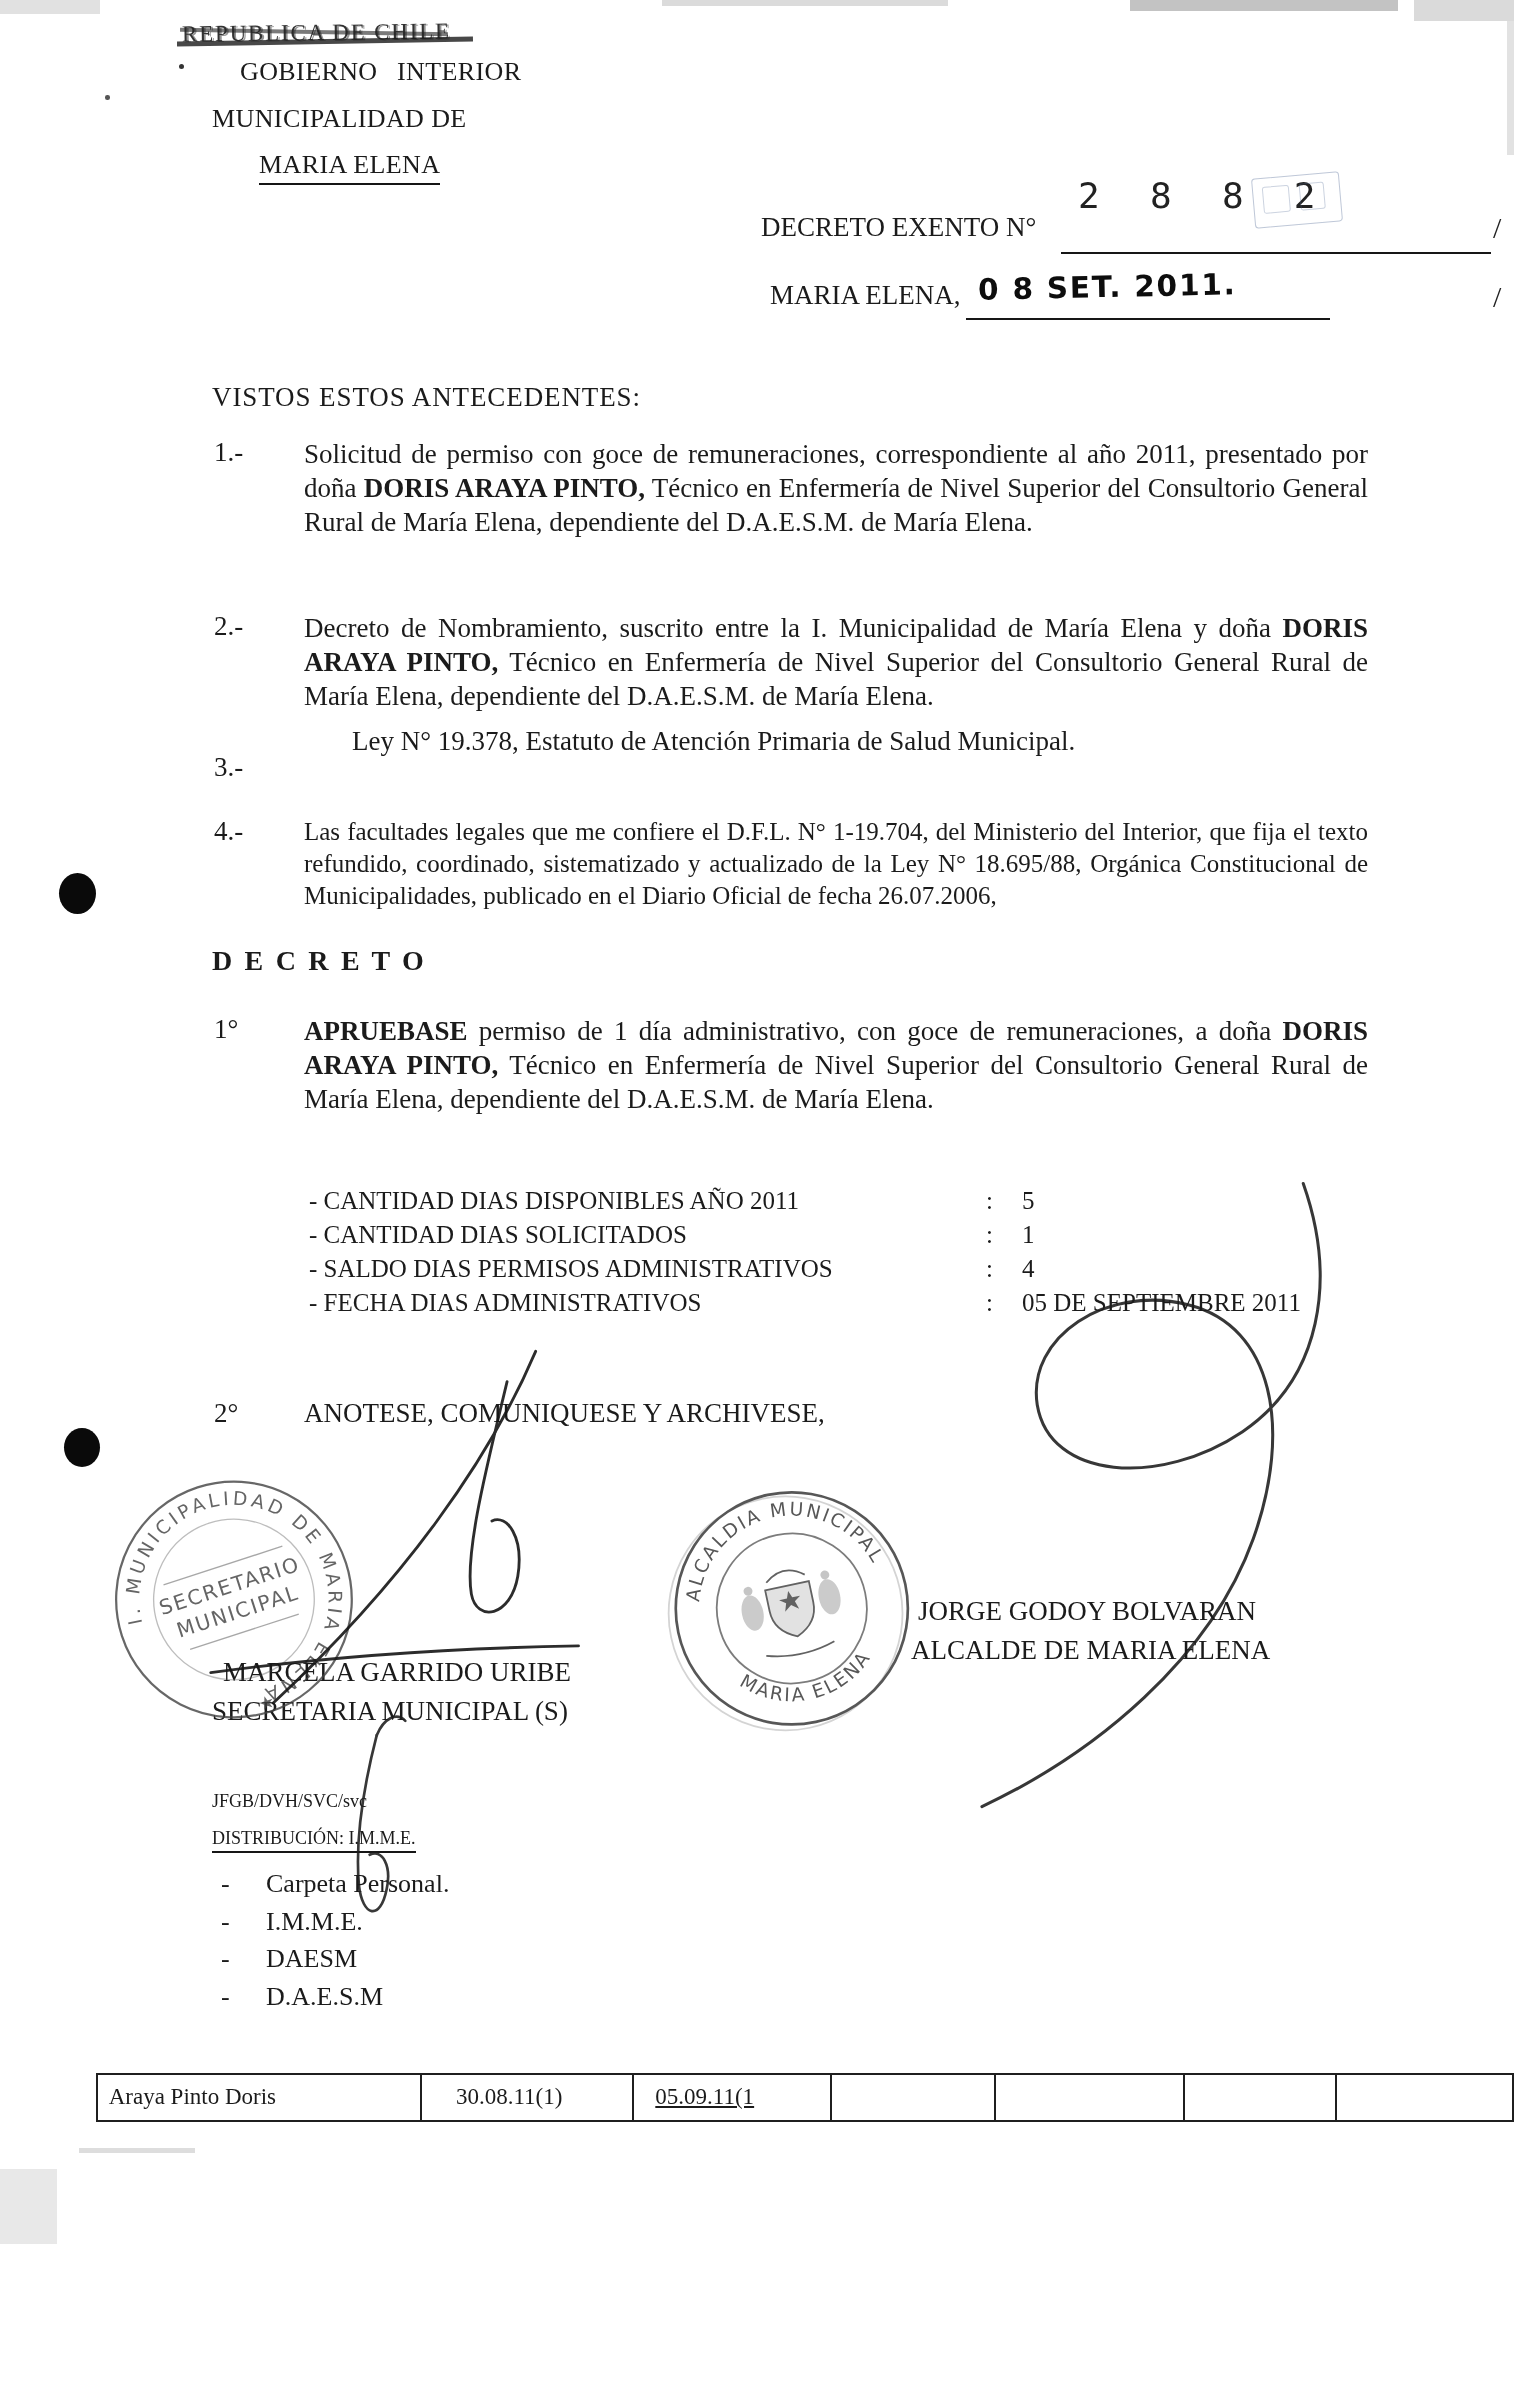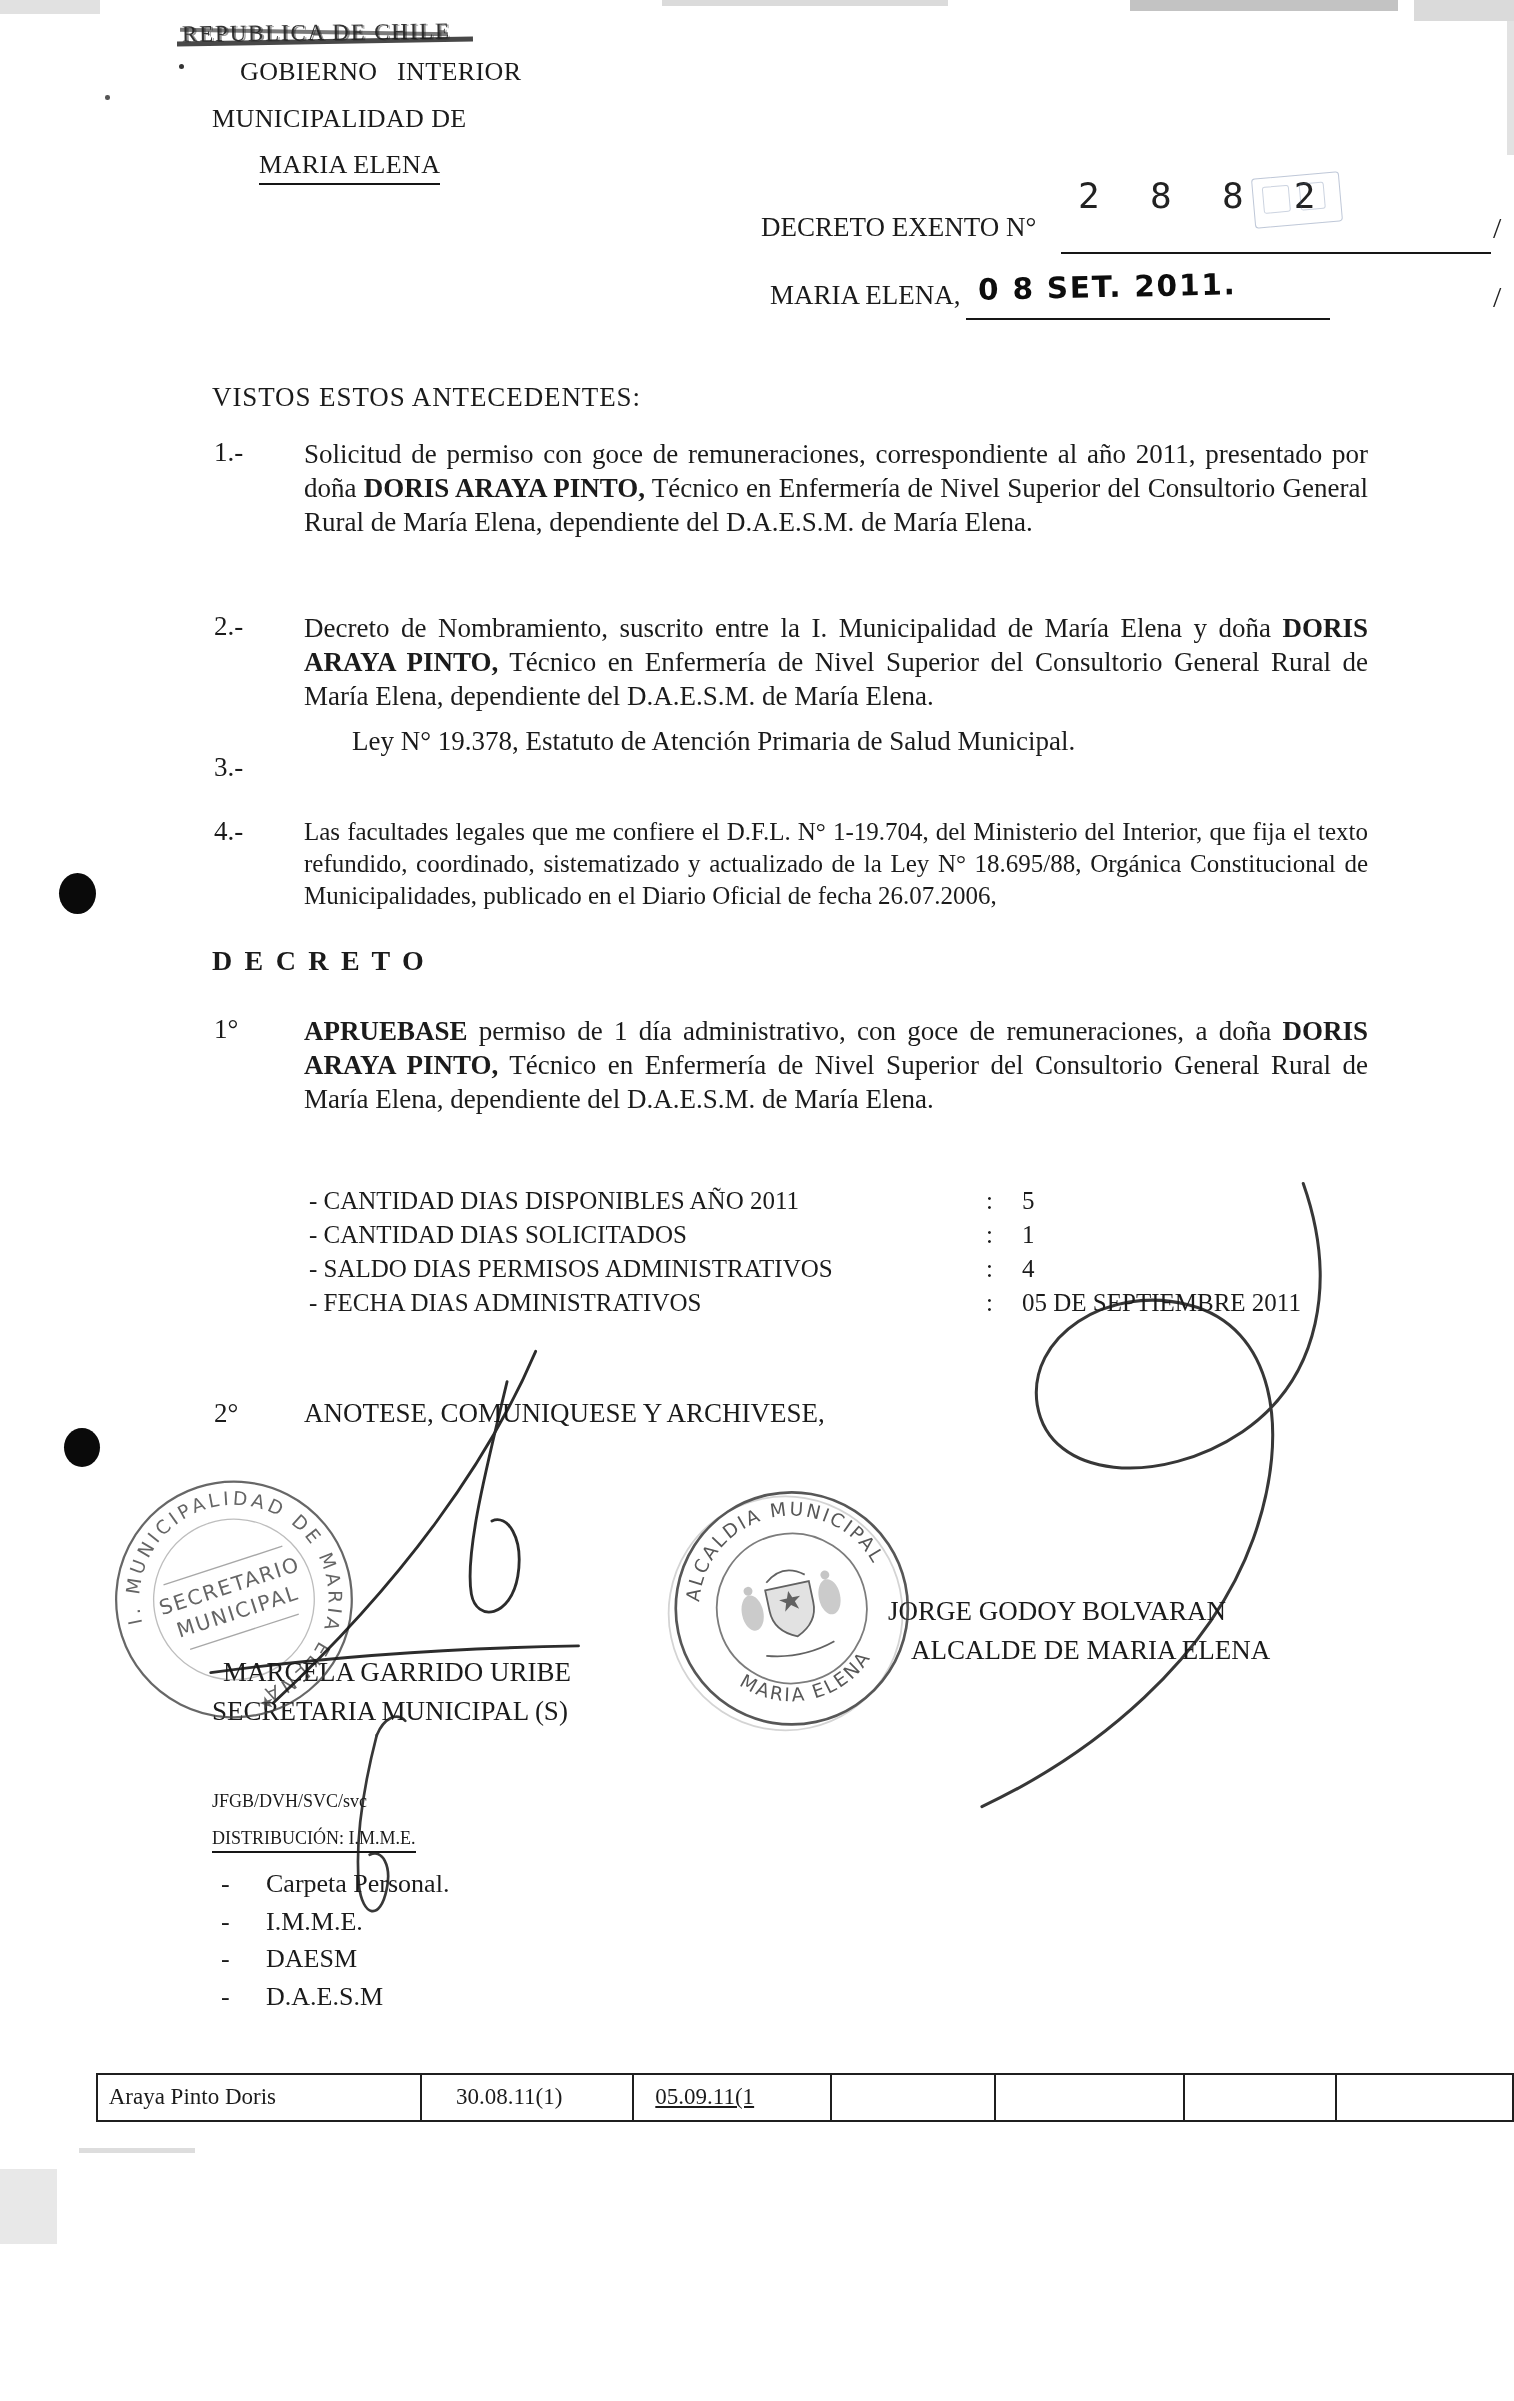--- a/index.html
+++ b/index.html
@@ -118,21 +118,21 @@
   </div>
   <div class="abs detail-row" style="top:1289px;">
     <span class="d-label">- FECHA DIAS ADMINISTRATIVOS</span>
       <span class="d-colon">:</span>
       <span class="d-value">05 DE SEPTIEMBRE 2011</span>
   </div>
 
   <div class="abs item-num" style="left:214px;top:1398px;">2°</div>
   <div class="abs label-30" style="left:304px;top:1398px;">ANOTESE, COMUNIQUESE Y ARCHIVESE,</div>
 
-  <div class="abs name-line" style="left:888px;top:1596px;">JORGE GODOY BOLVARAN</div>
+  <div class="abs name-line" style="left:918px;top:1596px;">JORGE GODOY BOLVARAN</div>
   <div class="abs name-line" style="left:911px;top:1635px;">ALCALDE DE MARIA ELENA</div>
   <div class="abs name-line" style="left:223px;top:1657px;">MARCELA GARRIDO URIBE</div>
   <div class="abs name-line" style="left:212px;top:1696px;">SECRETARIA MUNICIPAL (S)</div>
 
   <div class="abs footer-line" style="left:212px;top:1791px;">JFGB/DVH/SVC/svc</div>
   <div class="abs footer-line dist-underline" style="left:212px;top:1828px;">DISTRIBUCIÓN: I.M.M.E.</div>
   <div class="abs dist-row" style="left:221px;top:1869px;">
     <span class="dist-bullet">-</span>
       <span>Carpeta Personal.</span>
   </div>

